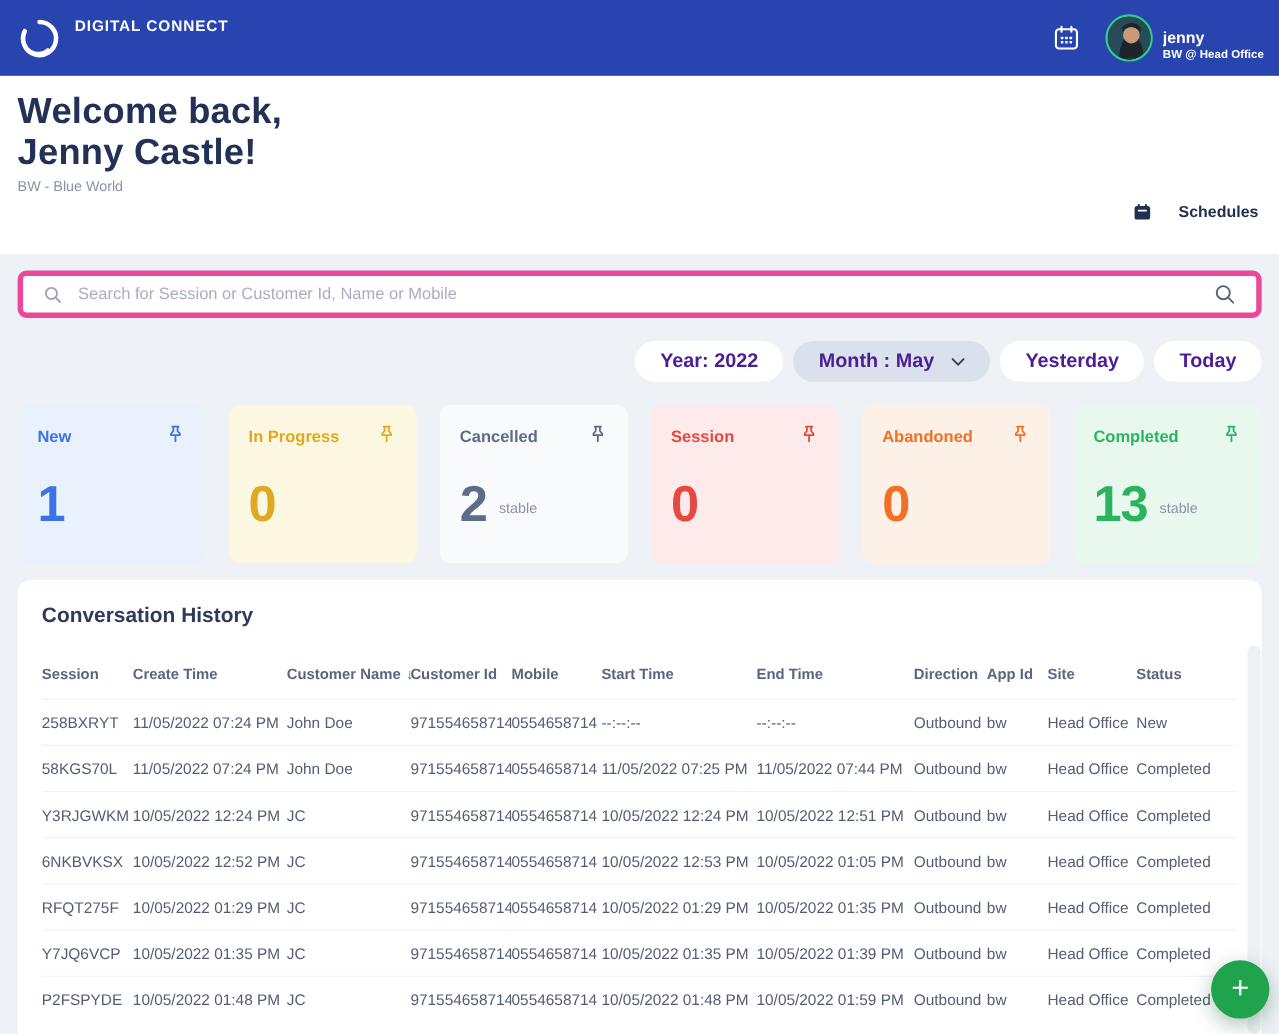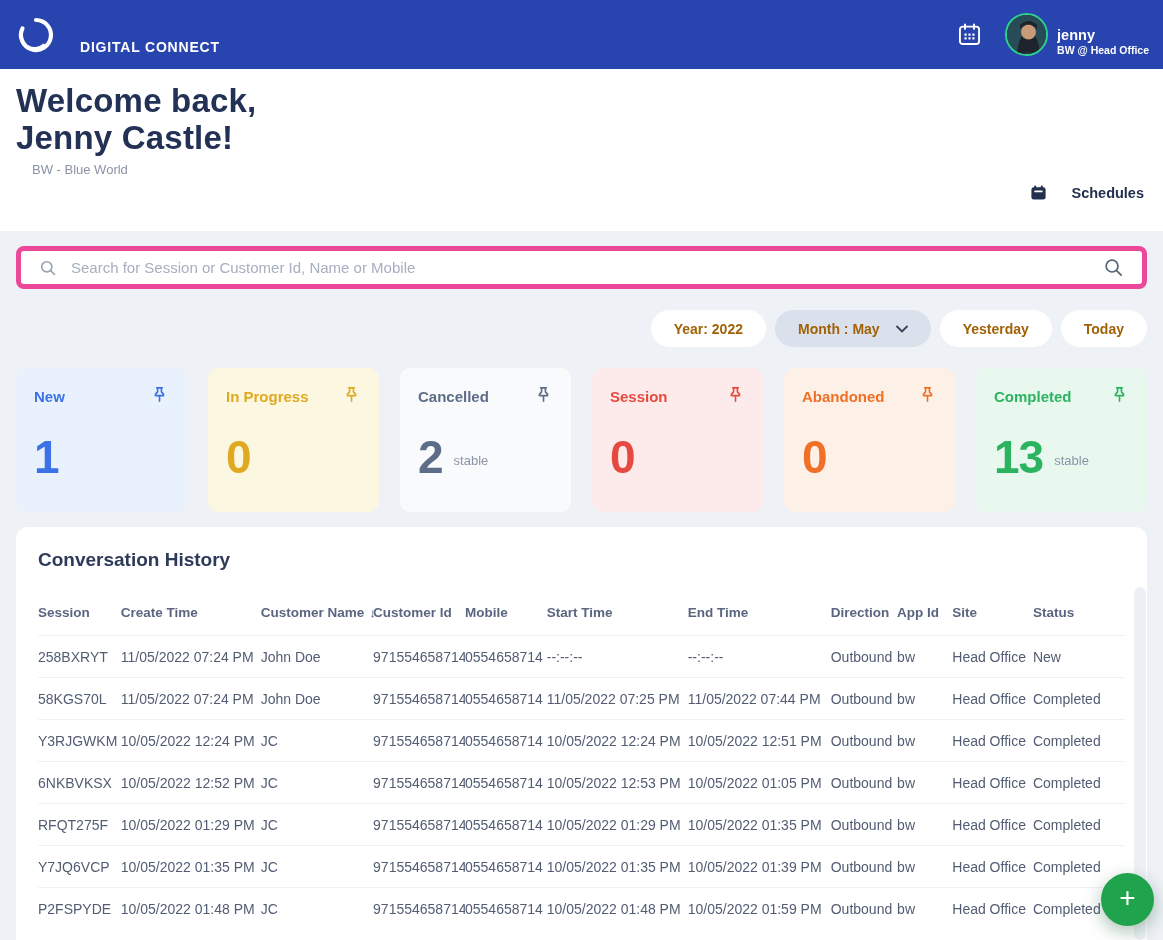--- a/index.html
+++ b/index.html
@@ -1,49 +1,49 @@
 <!DOCTYPE html>
 <html><head>
 <meta charset="utf-8">
 <style>
   * { margin:0; padding:0; box-sizing:border-box; }
   html,body { width:1163px; height:940px; overflow:hidden; }
   body { font-family:"Liberation Sans", sans-serif; background:#eef1f6; position:relative; }
 
   
   .navbar { height:69px; background:#2845af; display:flex; align-items:center; padding:0 14px 0 16px; }
-  .logo-wrap { display:flex; align-items:flex-end; gap:24px; }
+  .logo-wrap { display:flex; align-items:flex-start; gap:12px; }
   .logo-svg { width:40px; height:40px; }
   .brand { color:#fff; font-size:14px; font-weight:700; letter-spacing:.8px; }
   .nav-right { margin-left:auto; display:flex; align-items:center; gap:22px; }
   .cal-icon { width:27px; height:27px; color:#fff; }
   .user-chip { display:flex; align-items:flex-end; gap:9px; min-width:0; }
   .avatar { width:43px; height:43px; border-radius:50%; border:2px solid #2ed08d; overflow:hidden; flex:0 0 auto; background:#1c3a4a; }
   .user-meta { color:#fff; line-height:1.15; white-space:nowrap; overflow:hidden; }
   .user-name { font-size:14.5px; font-weight:700; }
   .user-sub { font-size:10.5px; font-weight:600; }
 
   
   .hero { height:162px; background:#ffffff; position:relative; padding:13px 16px 0 16px; }
   .hero h1 { color:#233156; font-size:33px; line-height:37px; font-weight:700; letter-spacing:.2px; }
-  .hero-sub { margin-top:6px; color:#8a93a6; font-size:13px;margin-left:16px; }
+  .hero-sub { margin-top:6px; color:#8a93a6; font-size:13px; }
   .schedules { position:absolute; top:115px; right:19px; display:flex; align-items:center; gap:24px; cursor:pointer; }
   .schedules-icon { width:17px; height:17px; color:#22304f; }
   .schedules-label { color:#22304f; font-size:14.5px; font-weight:600; }
 
   
   .search-bar { margin:15px 16px 0 16px; height:43px; background:#fff; border:5px solid #ec4899; border-radius:8px; display:flex; align-items:center; padding:0 18px; }
   .search-icon-l { width:18px; height:18px; color:#9aa3b5; flex:0 0 auto; }
   .search-input { flex:1; border:none; outline:none; font-size:15px; color:#39415a; padding:0 14px; font-family:"Liberation Sans", sans-serif; background:transparent; }
   .search-input::placeholder { color:#a6aec0; }
   .search-icon-r { width:21px; height:21px; color:#566478; flex:0 0 auto; cursor:pointer; }
 
   
   .filters { margin:21px 16px 0 0; display:flex; justify-content:flex-end; gap:9px; }
-  .chip { height:37px; border-radius:19px; background:#fff; color:#a16207; font-size:14px; font-weight:600; display:flex; align-items:center; padding:0 23px; cursor:pointer; border:none; font-family:"Liberation Sans", sans-serif; }
+  .chip { height:37px; border-radius:19px; background:#fff; color:#4c1d95; font-size:18px; font-weight:600; display:flex; align-items:center; padding:0 23px; cursor:pointer; border:none; font-family:"Liberation Sans", sans-serif; }
   .chip.selected { background:#dbe1ec; }
   .chip .chev { width:12px; height:8px; margin-left:16px; color:#39415a; }
 
   
   .cards { margin:21px 16px 0 16px; display:grid; grid-template-columns:repeat(6,1fr); gap:21px; }
   .card { height:144px; border-radius:10px; padding:17px 18px; cursor:pointer; }
   .card-top { display:flex; justify-content:space-between; align-items:center; }
   .card-label { font-size:15px; font-weight:600; }
   .pin-icon { width:19px; height:19px; }
   .card-valrow { margin-top:22px; display:flex; align-items:center; }

